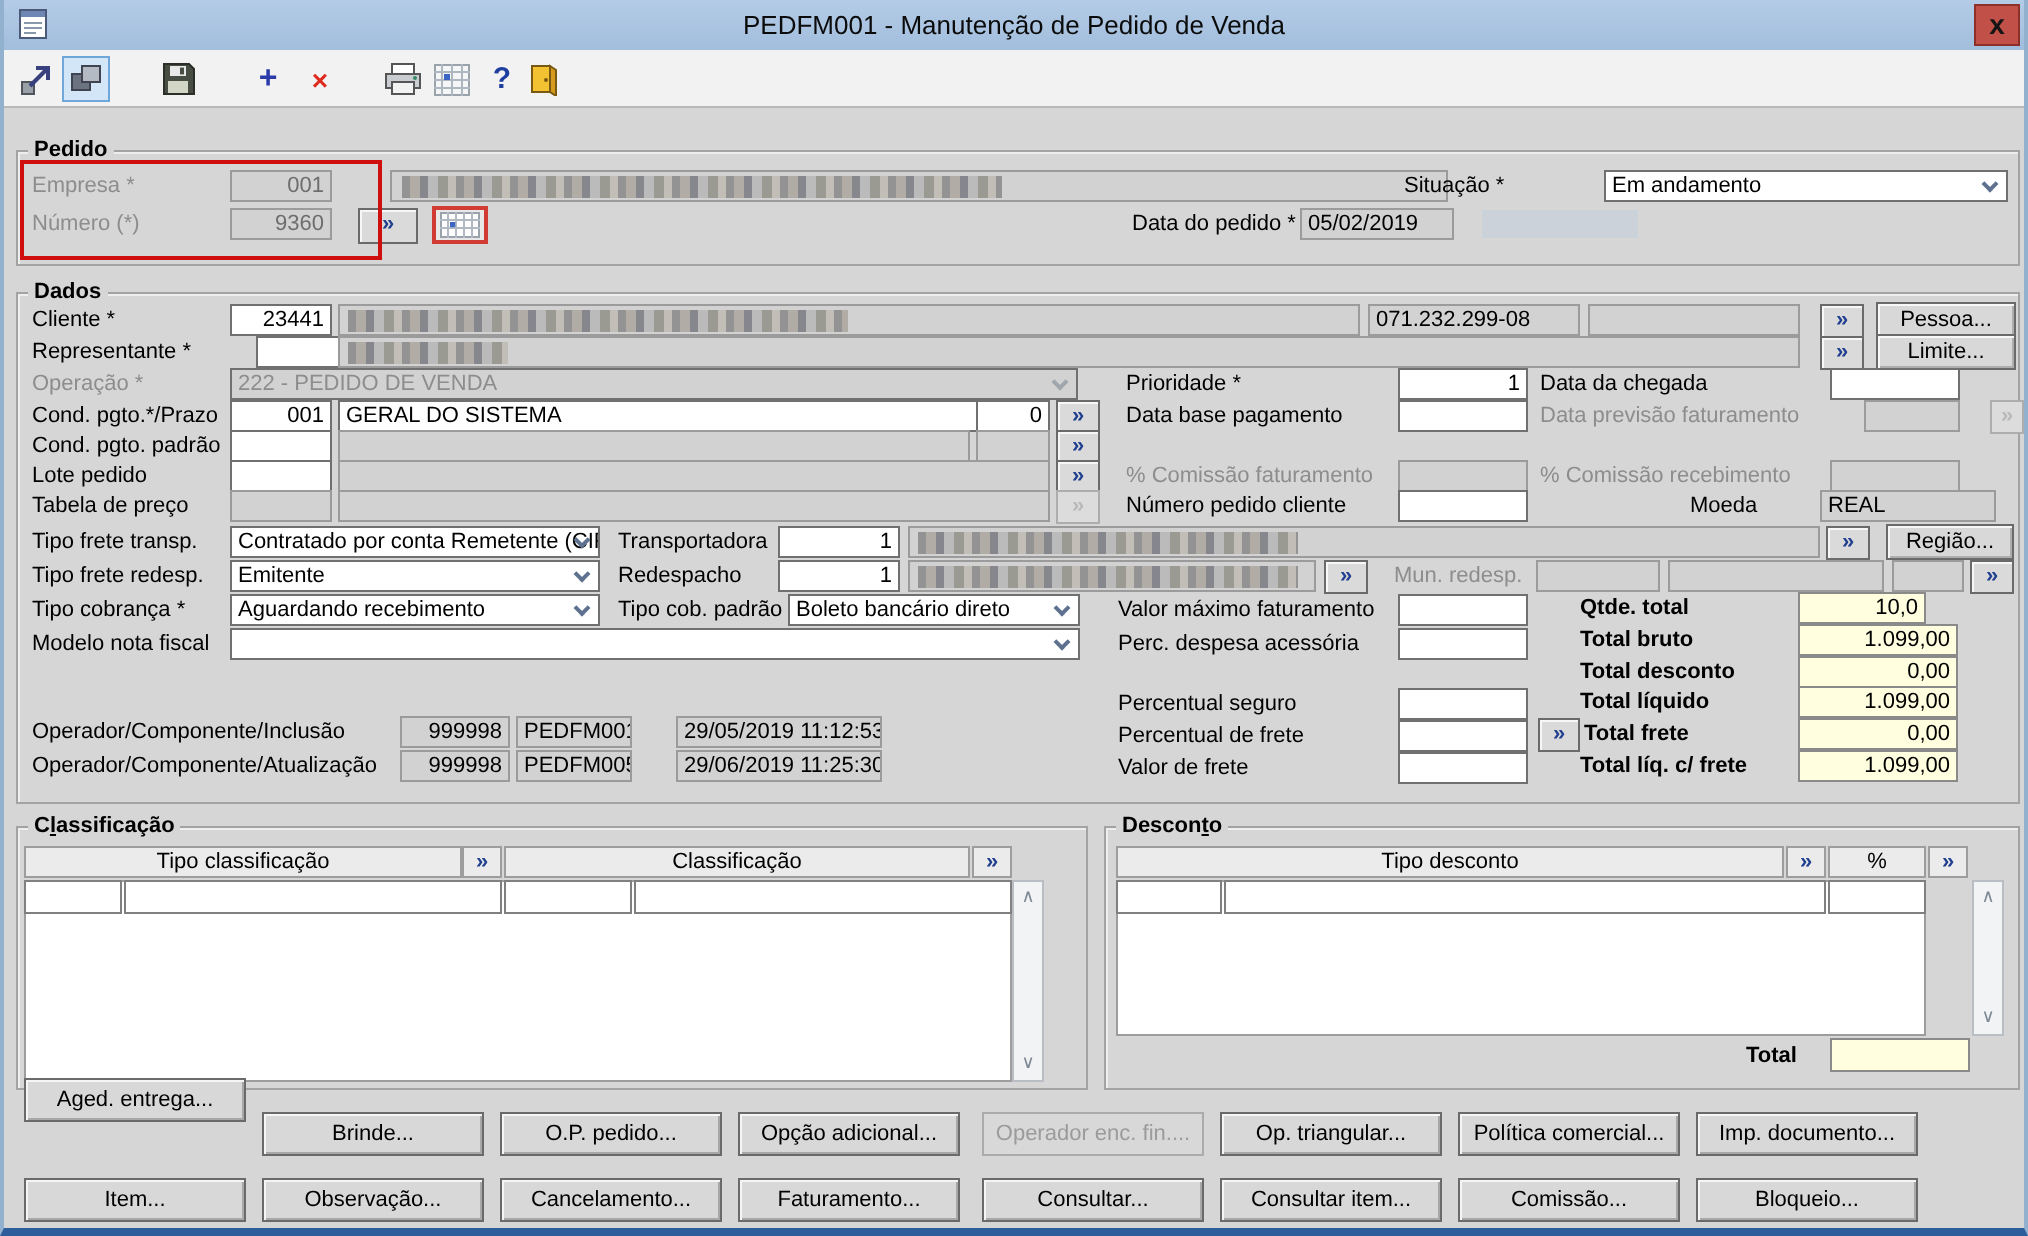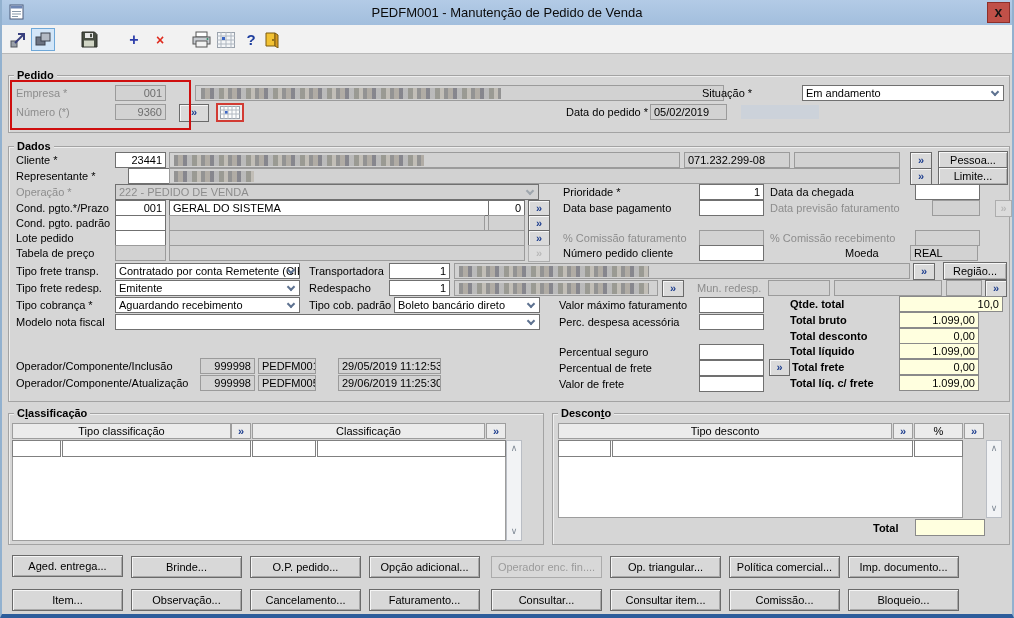--- a/index.html
+++ b/index.html
@@ -216,21 +216,21 @@
   <span class="lbl dis-t" style="left:768px;top:232px">% Comissão recebimento</span>
   <div class="fld gf" style="left:913px;top:230px;width:65px"></div>
 
   <span class="lbl" style="left:14px;top:247px">Tabela de preço</span>
   <div class="fld gf" style="left:113px;top:245px;width:51px"></div>
   <div class="fld gf" style="left:167px;top:245px;width:356px"></div>
   <div class="mb disb" style="left:526px;top:245px">»</div>
   <span class="lbl" style="left:561px;top:247px">Número pedido cliente</span>
   <div class="fld" style="left:697px;top:245px;width:65px"></div>
   <span class="lbl" style="left:843px;top:247px">Moeda</span>
-  <div class="fld gf" style="left:908px;top:245px;width:68px">REAL</div>
+  <div class="fld gf" style="left:908px;top:245px;width:88px">REAL</div>
 
   <span class="lbl" style="left:14px;top:265px">Tipo frete transp.</span>
   <div class="dd" style="left:113px;top:263px;width:185px">
     <span>Contratado por conta Remetente (CIF)</span>
     <span class="chev"></span>
   </div>
   <span class="lbl" style="left:307px;top:265px">Transportadora</span>
   <div class="fld r" style="left:387px;top:263px;width:61px">1</div>
   <div class="fld gf" style="left:452px;top:263px;width:456px">
     <div class="blur" style="left:4px;width:190px"></div>
@@ -261,21 +261,21 @@
     <span class="chev"></span>
   </div>
   <span class="lbl" style="left:307px;top:299px">Tipo cob. padrão</span>
   <div class="dd" style="left:392px;top:297px;width:146px">
     <span>Boleto bancário direto</span>
     <span class="chev"></span>
   </div>
   <span class="lbl" style="left:557px;top:299px">Valor máximo faturamento</span>
   <div class="fld" style="left:697px;top:297px;width:65px"></div>
   <span class="lbl b" style="left:788px;top:298px">Qtde. total</span>
-  <div class="fld ylw" style="left:897px;top:296px;width:104px">10,0</div>
+  <div class="fld ylw" style="left:897px;top:296px;width:64px">10,0</div>
 
   <span class="lbl" style="left:14px;top:316px">Modelo nota fiscal</span>
   <div class="dd" style="left:113px;top:314px;width:425px">
     <span class="chev"></span>
   </div>
   <span class="lbl" style="left:557px;top:316px">Perc. despesa acessória</span>
   <div class="fld" style="left:697px;top:314px;width:65px"></div>
   <span class="lbl b" style="left:788px;top:314px">Total bruto</span>
   <div class="fld ylw" style="left:897px;top:312px;width:80px">1.099,00</div>
 
@@ -333,21 +333,21 @@
   <div class="list" style="left:556px;top:440px;width:405px;height:78px"></div>
   <div class="cell" style="left:556px;top:440px;width:53px"></div>
   <div class="cell" style="left:610px;top:440px;width:301px"></div>
   <div class="cell" style="left:912px;top:440px;width:49px"></div>
   <div class="sb" style="left:984px;top:440px;height:78px"></div>
   <div class="sa" style="left:984px;top:441px">∧</div>
   <div class="sa" style="left:984px;top:501px">∨</div>
   <span class="lbl b" style="left:871px;top:522px">Total</span>
   <div class="fld ylw" style="left:913px;top:519px;width:70px;height:17px"></div>
 
-  <div class="bb" style="left:10px;top:555px">Aged. entrega...</div>
+  <div class="bb" style="left:10px;top:539px">Aged. entrega...</div>
   <div class="bb" style="left:129px;top:556px">Brinde...</div>
   <div class="bb" style="left:248px;top:556px">O.P. pedido...</div>
   <div class="bb" style="left:367px;top:556px">Opção adicional...</div>
   <div class="bb disb" style="left:489px;top:556px">Operador enc. fin....</div>
   <div class="bb" style="left:608px;top:556px">Op. triangular...</div>
   <div class="bb" style="left:727px;top:556px">Política comercial...</div>
   <div class="bb" style="left:846px;top:556px">Imp. documento...</div>
 
   <div class="bb" style="left:10px;top:589px">Item...</div>
   <div class="bb" style="left:129px;top:589px">Observação...</div>

